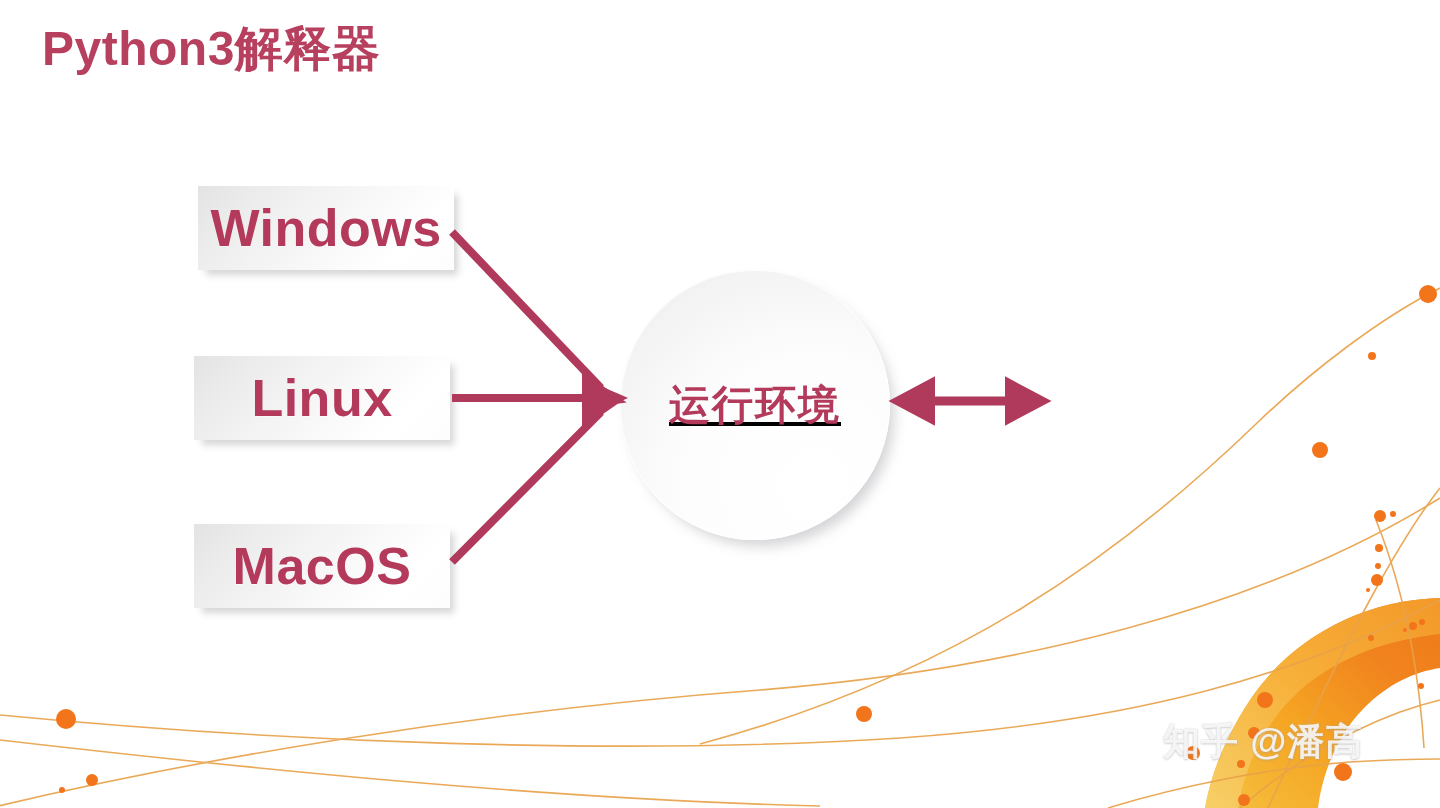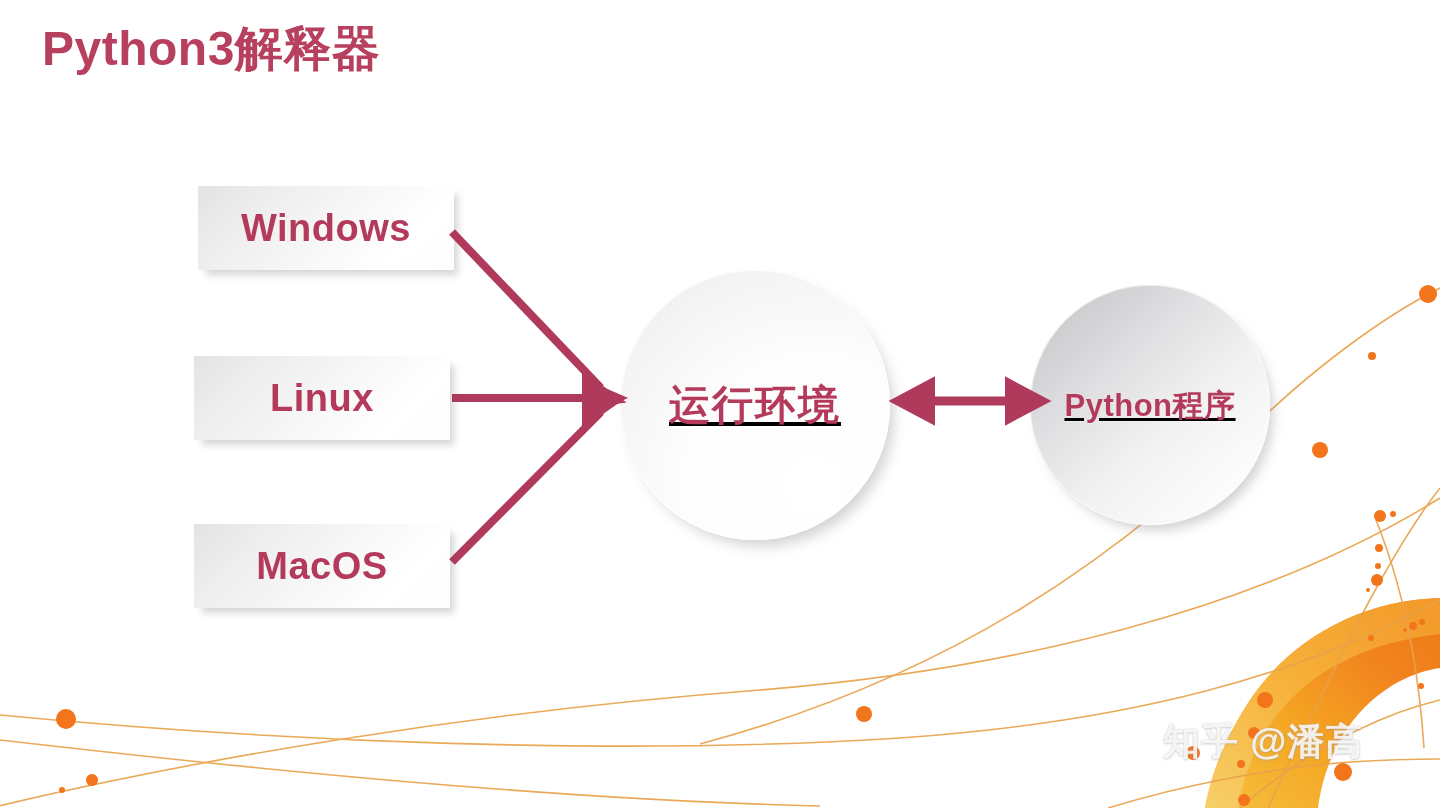--- a/index.html
+++ b/index.html
@@ -51,21 +51,21 @@
     width: 256px;
     height: 84px;
     display: flex;
     align-items: center;
     justify-content: center;
     background: linear-gradient(135deg, #e3e3e4 0%, #ededee 22%, #f7f7f7 52%, #ffffff 78%, #fdfdfd 100%);
     box-shadow: 6px 7px 7px -2px rgba(120,120,125,0.30);
     border: 0;
   }
   .os-box .os-label {
-    font-size: 38px;
+    font-size: 52px;
     font-weight: 700;
     color: #B43A5C;
     letter-spacing: 0.5px;
     text-shadow: 0 1px 0 rgba(255,255,255,0.55);
     line-height: 1;
   }
   #box-windows { left: 198px; top: 186px; }
   #box-linux   { left: 194px; top: 356px; }
   #box-macos   { left: 194px; top: 524px; }
 
@@ -218,23 +218,20 @@
   <div class="os-box" id="box-macos">
     <span class="os-label">MacOS</span>
   </div>
   <div class="os-box" id="box-linux">
     <span class="os-label">Linux</span>
   </div>
 
   <div class="circle" id="circle-runtime">
     <span class="circle-label">运行环境</span>
   </div>
-  <div class="circle" id="circle-program">
-    <span class="circle-label">Python程序</span>
-  </div>
 
   <svg id="arrows" viewBox="0 0 1440 808" width="1440" height="808" xmlns="http://www.w3.org/2000/svg">
     <g stroke="#B03A5B" fill="#B03A5B" stroke-width="8" stroke-linecap="butt">
 
       <g>
         <line x1="452" y1="232" x2="601" y2="388"></line>
         <polygon points="616,400 586,379 586,404"></polygon>
       </g>
 
       <g>

